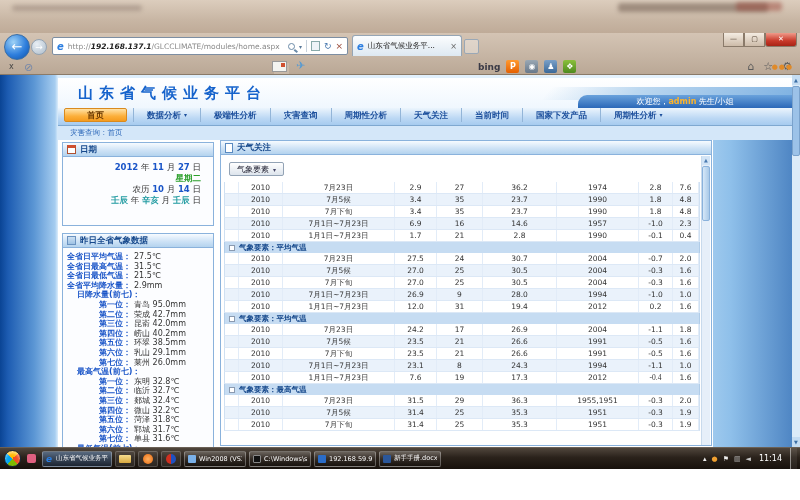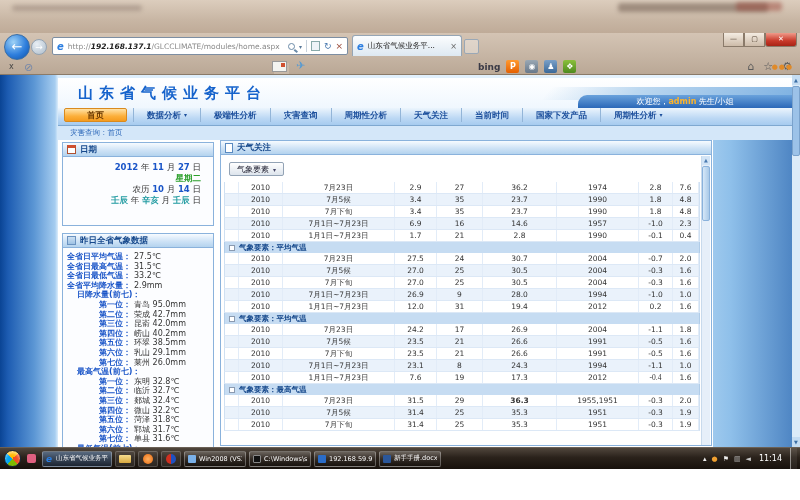--- a/index.html
+++ b/index.html
@@ -322,21 +322,21 @@
                 <div class="srow">
                   <span class="slabel">全省日平均气温：</span>
                   <span class="sval">27.5℃</span>
                 </div>
                 <div class="srow">
                   <span class="slabel">全省日最高气温：</span>
                   <span class="sval">31.5℃</span>
                 </div>
                 <div class="srow">
                   <span class="slabel">全省日最低气温：</span>
-                  <span class="sval">33.2℃</span>
+                  <span class="sval">21.5℃</span>
                 </div>
                 <div class="srow">
                   <span class="slabel">全省平均降水量：</span>
                   <span class="sval">2.9mm</span>
                 </div>
                 <div class="ssec">日降水量(前七)：</div>
                 <div class="srow">
                   <span class="slabel">第一位：</span>
                   <span class="sval">青岛 95.0mm</span>
                 </div>
@@ -585,21 +585,21 @@
                 <div class="trow tgroup">
                   <span class="checkbox"></span>
                   <span class="glabel">气象要素：最高气温</span>
                 </div>
                 <div class="trow tdata">
                   <span class="tcell" style="width: 14px;"></span>
                   <span class="tcell" style="width: 44px;">2010</span>
                   <span class="tcell" style="width: 112px;">7月23日</span>
                   <span class="tcell" style="width: 42px;">31.5</span>
                   <span class="tcell" style="width: 46px;">29</span>
-                  <span class="tcell" style="width: 74px; font-weight: bold;">36.3</span>
+                  <span class="tcell" style="width: 74px;">36.3</span>
                   <span class="tcell" style="width: 82px;">1955,1951</span>
                   <span class="tcell" style="width: 34px;">-0.3</span>
                   <span class="tcell" style="width: 26px;">2.0</span>
                 </div>
                 <div class="trow tdata alt">
                   <span class="tcell" style="width: 14px;"></span>
                   <span class="tcell" style="width: 44px;">2010</span>
                   <span class="tcell" style="width: 112px;">7月5候</span>
                   <span class="tcell" style="width: 42px;">31.4</span>
                   <span class="tcell" style="width: 46px;">25</span>

